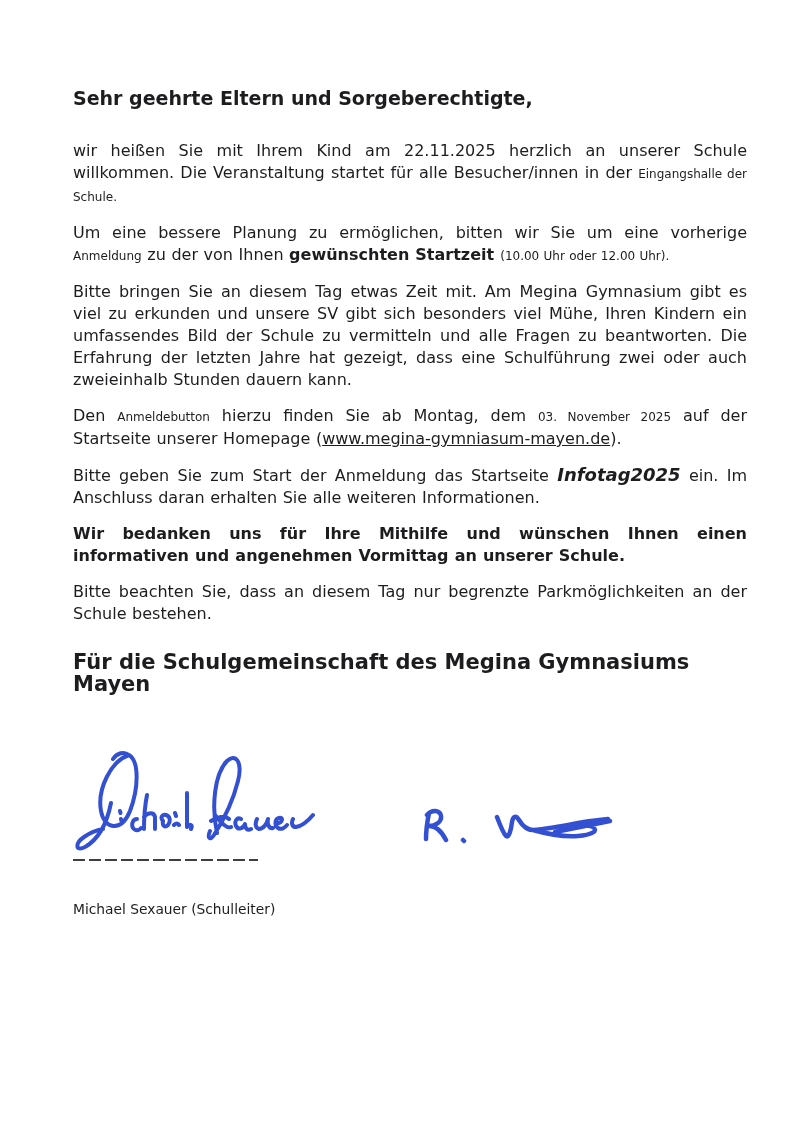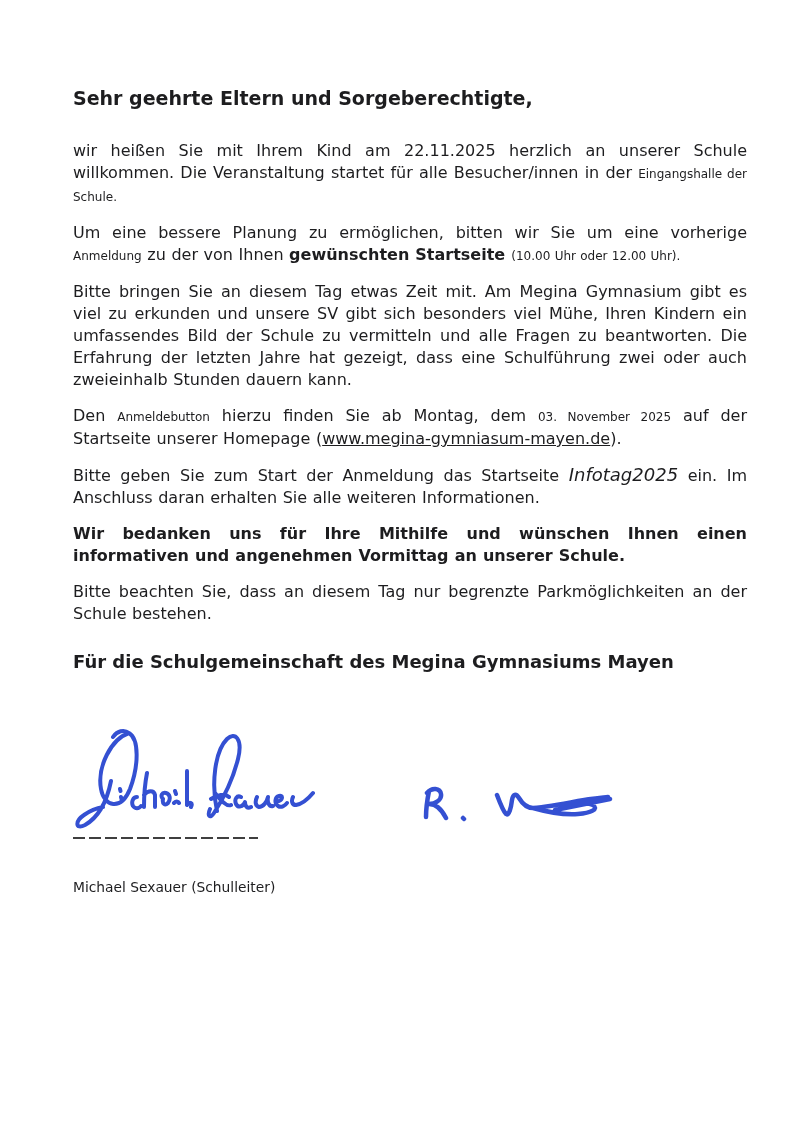--- a/index.html
+++ b/index.html
@@ -18,24 +18,24 @@
     margin:0 0 30px 0;
   }
   .para{
     font-size:16px;line-height:22px;
     text-align:justify;
     margin:0 0 14px 0;
     word-spacing:0.5px;
   }
   .seg-b{font-weight:400;font-size:12px;}
   .seg-s{font-weight:700;}
-  .seg-bi{font-weight:400;font-style:italic;font-size:18px;}
+  .seg-bi{font-weight:700;font-style:italic;font-size:18px;}
   .seg-link{text-decoration:underline;color:inherit;cursor:pointer;}
   .closing{
-    font-size:18px;font-weight:700;line-height:22px;
+    font-size:21px;font-weight:700;line-height:22px;
     margin:26px 0 0 0;
   }
   .sig-area{position:relative;height:156px;margin-top:46px;}
   .sig-svg{position:absolute;}
   .sig-svg.left{left:-8px;top:0;}
   .sig-svg.right{left:330px;top:54px;}
   .sig-col{position:absolute;top:118px;}
   .sig-col.left{left:0;width:310px;}
   .sig-col.right{left:332px;width:322px;}
   .sig-line{
@@ -46,21 +46,21 @@
   .sig-caption{font-size:13.8px;line-height:17px;color:#1d1d1f;white-space:nowrap;margin-top:40px;}
 </style>
 </head>
 <body>
 
 <div class="page">
 
   <h1 class="salutation">Sehr geehrte Eltern und Sorgeberechtigte,</h1>
 
   <p class="para"><span>wir heißen Sie mit Ihrem Kind am 22.11.2025 herzlich an unserer Schule willkommen. Die Veranstaltung startet für alle Besucher/innen in der </span><span class="seg-b">Eingangshalle der Schule.</span></p>
-  <p class="para"><span>Um eine bessere Planung zu ermöglichen, bitten wir Sie um eine vorherige </span><span class="seg-b">Anmeldung</span><span> zu der von Ihnen </span><span class="seg-s">gewünschten Startseite </span><span class="seg-b">(10.00 Uhr oder 12.00 Uhr).</span></p>
+  <p class="para"><span>Um eine bessere Planung zu ermöglichen, bitten wir Sie um eine vorherige </span><span class="seg-b">Anmeldung</span><span> zu der von Ihnen </span><span class="seg-s">gewünschten Startzeit </span><span class="seg-b">(10.00 Uhr oder 12.00 Uhr).</span></p>
   <p class="para"><span>Bitte bringen Sie an diesem Tag etwas Zeit mit. Am Megina Gymnasium gibt es viel zu erkunden und unsere SV gibt sich besonders viel Mühe, Ihren Kindern ein umfassendes Bild der Schule zu vermitteln und alle Fragen zu beantworten. Die Erfahrung der letzten Jahre hat gezeigt, dass eine Schulführung zwei oder auch zweieinhalb Stunden dauern kann.</span></p>
   <p class="para"><span>Den </span><span class="seg-b">Anmeldebutton</span><span> hierzu finden Sie ab Montag, dem </span><span class="seg-b">03. November 2025</span><span> auf der Startseite unserer Homepage (</span><span class="seg-link">www.megina-gymniasum-mayen.de</span><span>).</span></p>
   <p class="para"><span>Bitte geben Sie zum Start der Anmeldung das Startseite </span><span class="seg-bi">Infotag2025</span><span> ein. Im Anschluss daran erhalten Sie alle weiteren Informationen.</span></p>
   <p class="para"><span class="seg-s">Wir bedanken uns für Ihre Mithilfe und wünschen Ihnen einen informativen und angenehmen Vormittag an unserer Schule.</span></p>
   <p class="para"><span>Bitte beachten Sie, dass an diesem Tag nur begrenzte Parkmöglichkeiten an der Schule bestehen.</span></p>
 
   <div class="closing">Für die Schulgemeinschaft des Megina Gymnasiums Mayen</div>
 
   <div class="sig-area">
 

